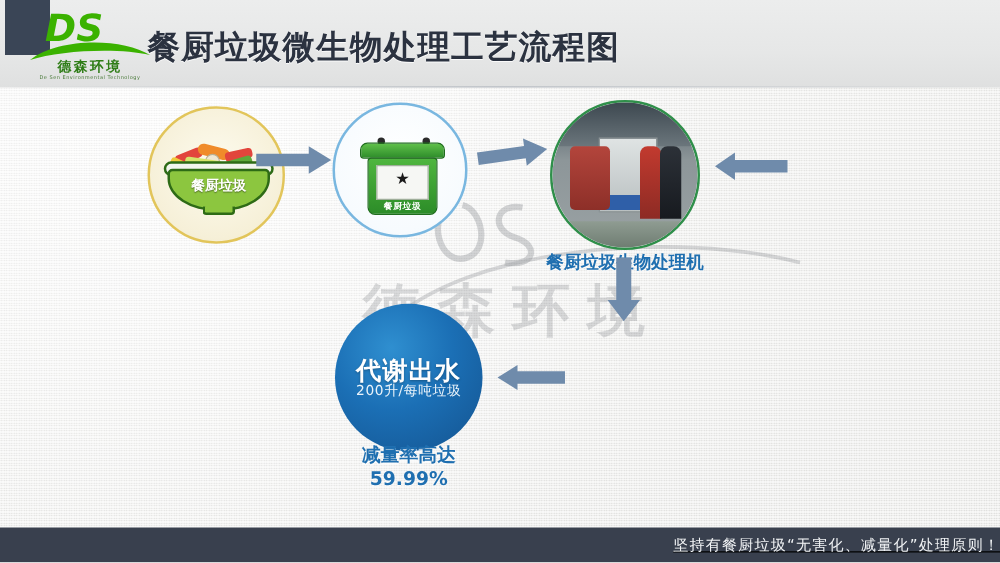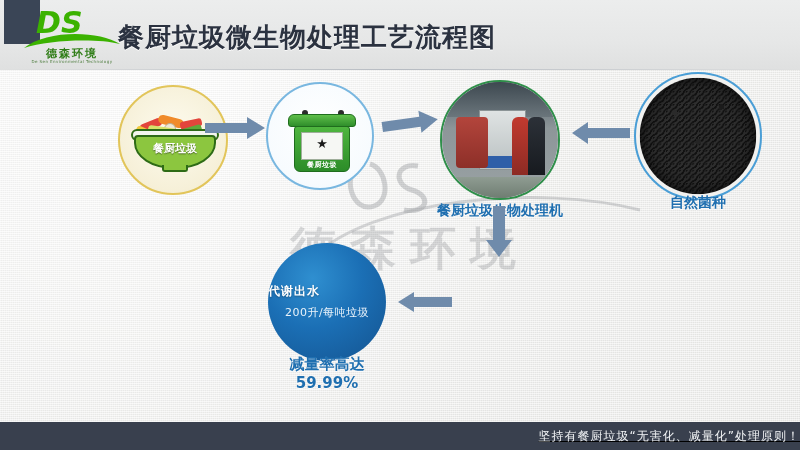--- a/index.html
+++ b/index.html
@@ -204,22 +204,22 @@
       radial-gradient(ellipse at 50% 50%, #a7c96f 0 48%, rgba(12,13,12,0) 72%);
     filter:blur(.3px);
   }
 
   
   #n6 .circ {
     left:0; top:0; width:118px; height:118px; border:none;
     background:radial-gradient(circle at 38% 30%,#2f8fd0 0%,#1b6fb5 45%,#14538f 100%);
   }
   .n6-main{
-    position:absolute; left:0; top:40px; width:118px; text-align:left;
-    color:#fff; font-size:12px; font-weight:bold; letter-spacing:1px;
+    position:absolute; left:0; top:40px; width:118px; text-align:center;
+    color:#fff; font-size:20px; font-weight:bold; letter-spacing:1px;
     text-shadow:0 1px 2px rgba(0,0,0,.3);
   }
   .n6-sub{
     position:absolute; left:0; top:62px; width:118px; text-align:center;
     color:#eaf3fa; font-size:11px; letter-spacing:.5px;
   }
 
   
   .arrow { position:absolute; }
   .arrow svg { display:block; overflow:visible; }
@@ -327,26 +327,20 @@
     </div>
     <div class="cap" style="left:-40px; top:122px;">餐厨垃圾生物处理机</div>
   </div>
 
   <div class="arrow" style="left:572px; top:122px;">
     <svg width="58" height="22" viewBox="0 0 58 22">
       <path d="M58,6 L16,6 L16,0 L0,11 L16,22 L16,16 L58,16 Z" fill="#6f8bab"></path>
     </svg>
   </div>
 
-  <div class="node" id="n4" style="left:634px; top:72px; width:128px; height:128px;">
-    <div class="circ">
-      <div class="granules"></div>
-    </div>
-    <div class="cap" style="left:-36px; top:122px;">自然菌种</div>
-  </div>
 
   <div class="arrow" style="left:486px; top:206px;">
     <svg width="26" height="52" viewBox="0 0 26 52">
       <path d="M7,0 L19,0 L19,34 L26,34 L13,51 L0,34 L7,34 Z" fill="#6f8bab"></path>
     </svg>
   </div>
 
 
   <div class="arrow" style="left:398px; top:292px;">
     <svg width="54" height="20" viewBox="0 0 54 20">

